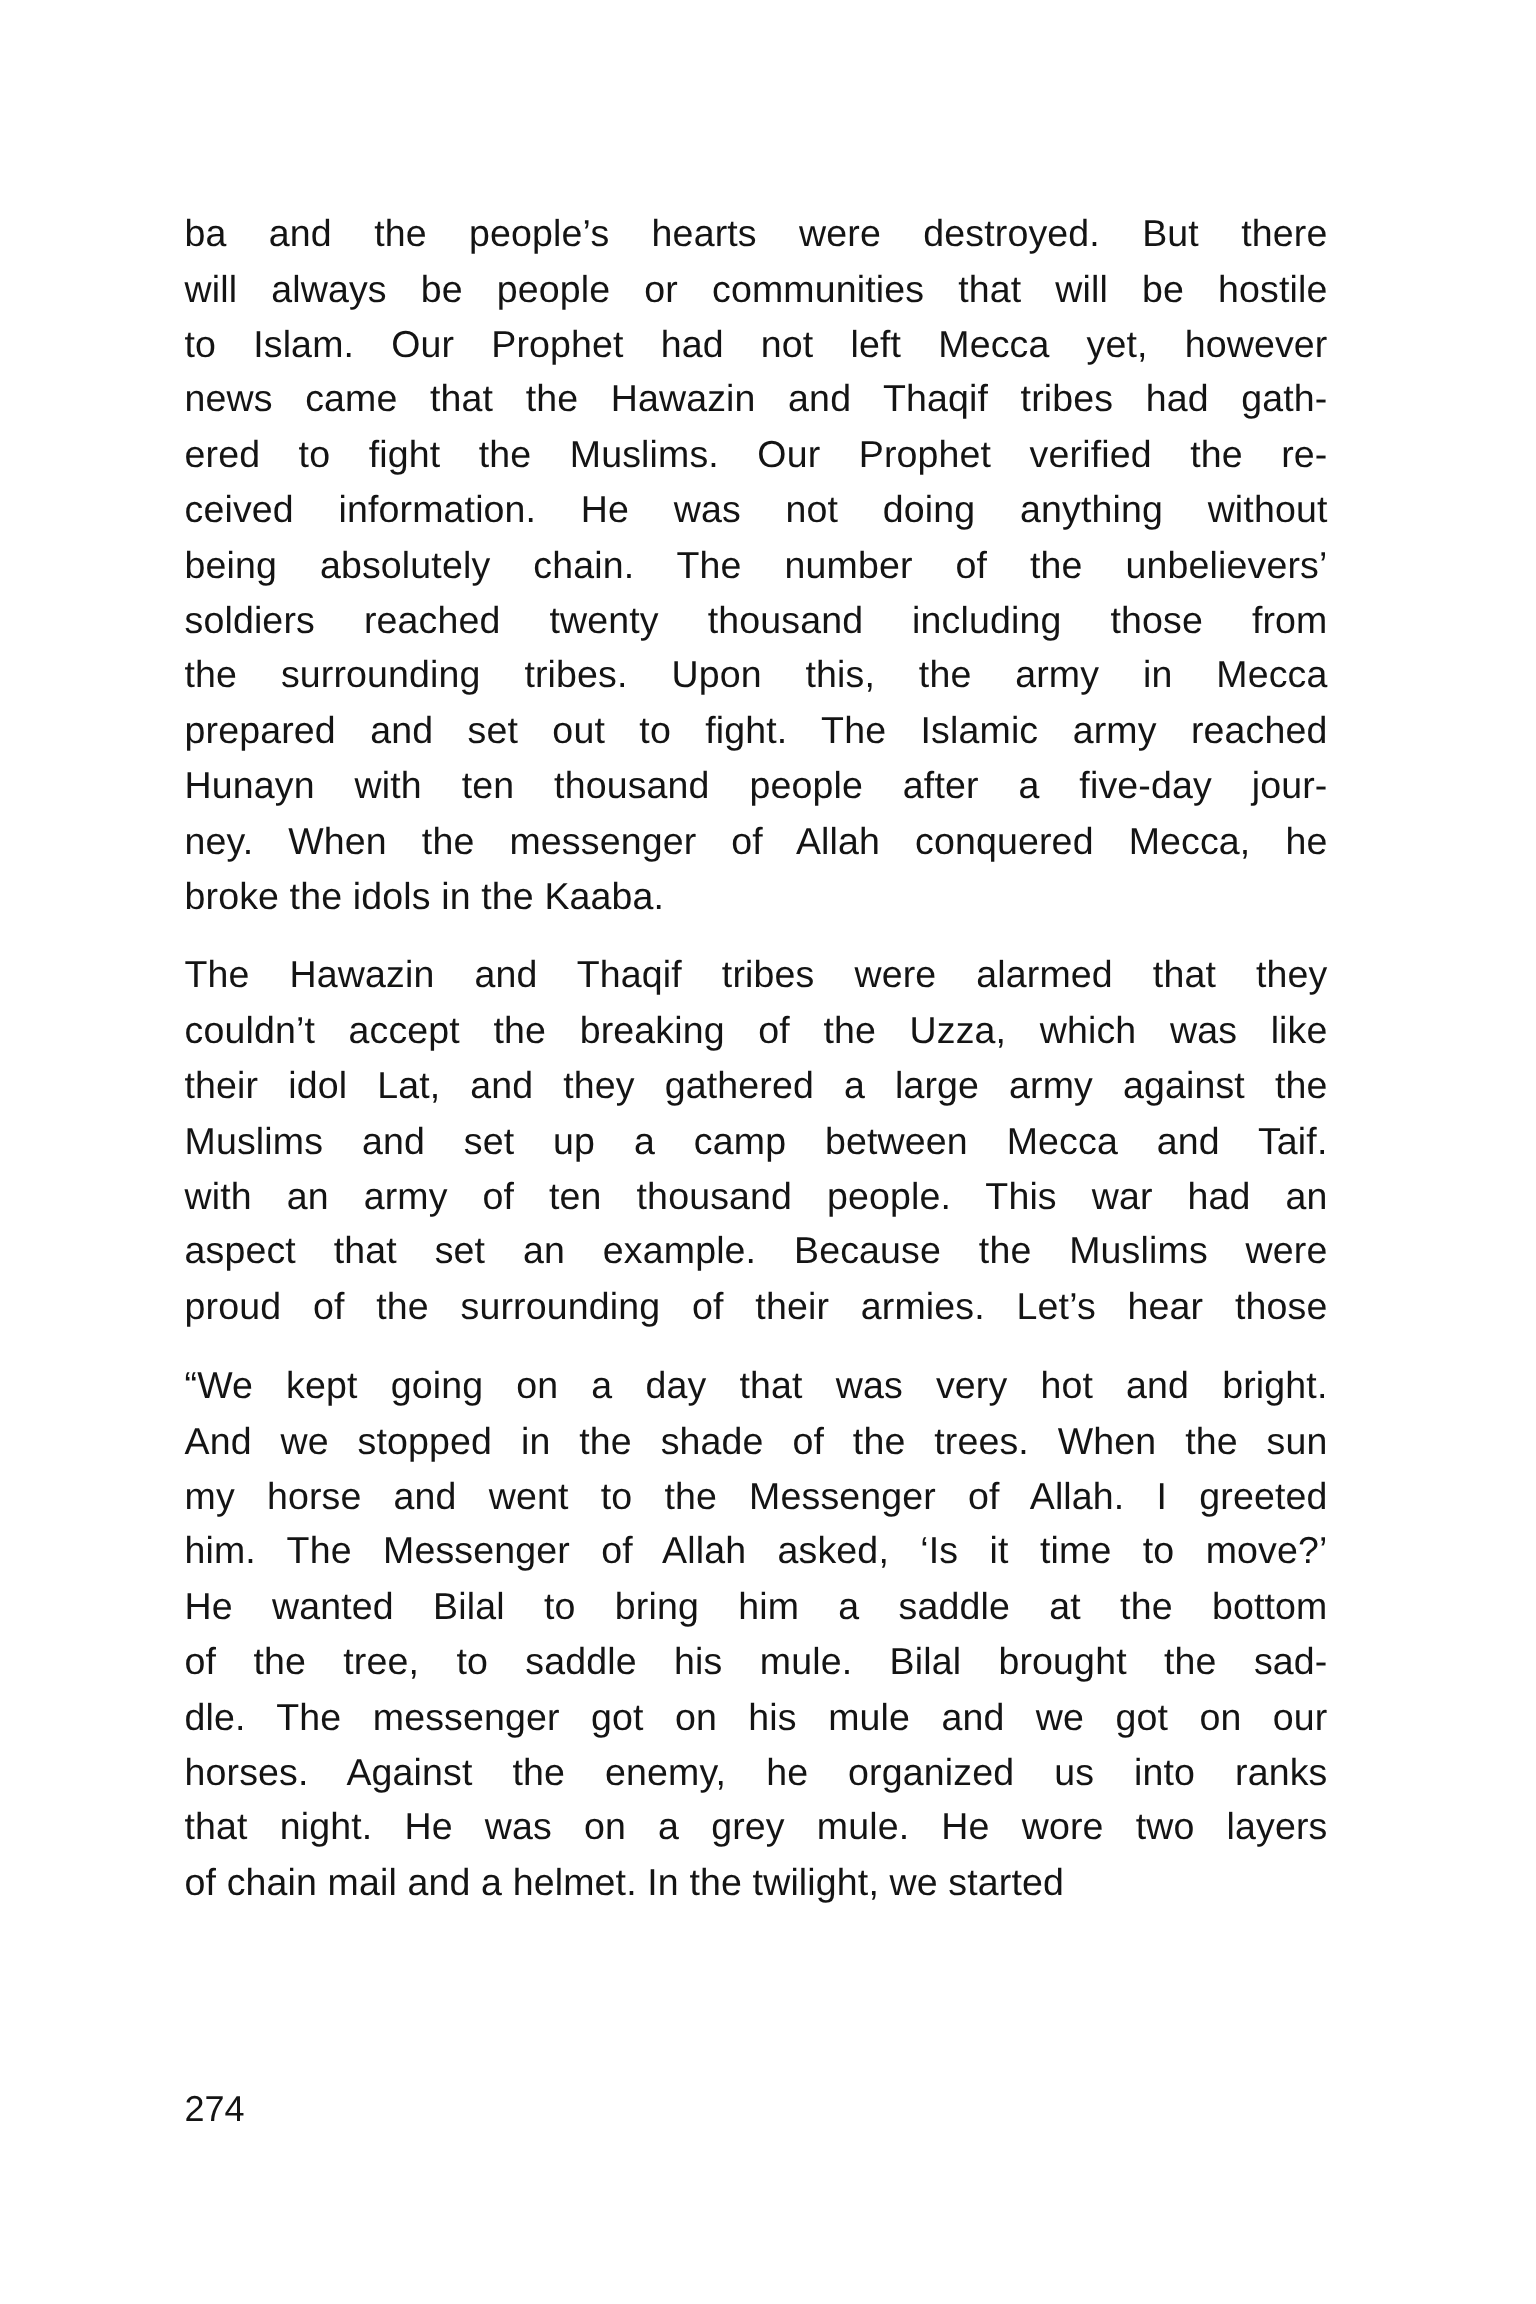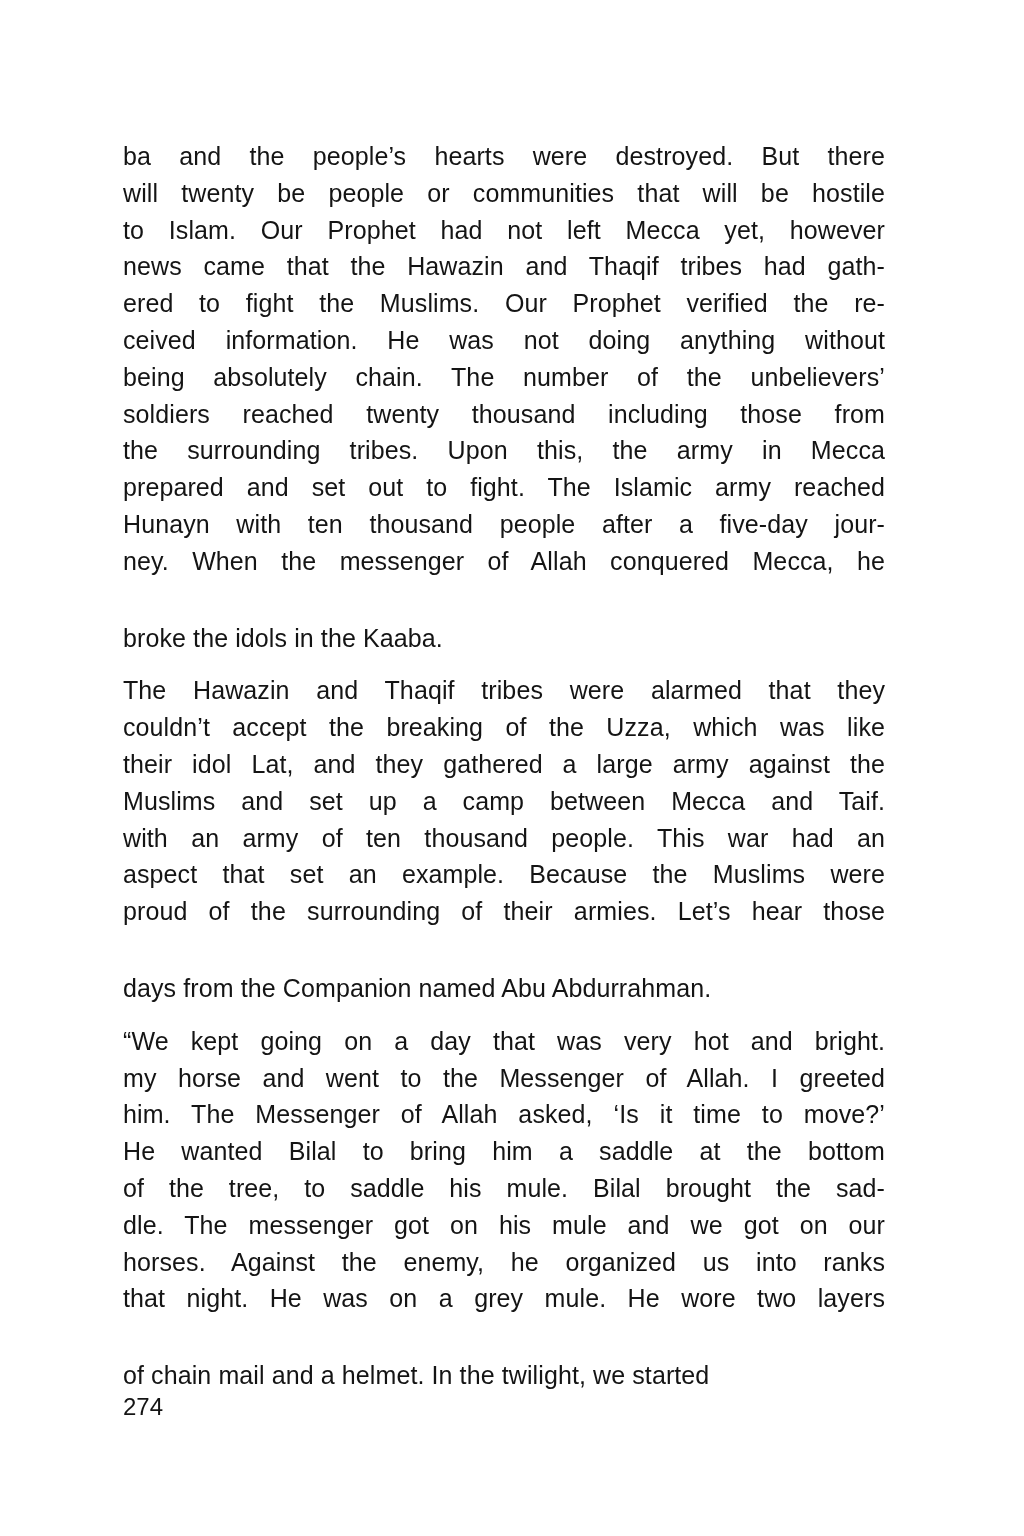--- a/index.html
+++ b/index.html
@@ -35,63 +35,62 @@
   .line {
     font-size: 25px;
     line-height: 36.8px;
     text-align: justify;
     text-align-last: justify;
     white-space: normal;
     letter-spacing: 0.1px;
   }
   .line.last {
     text-align-last: left;
-    margin-top: 40px;
   }
   .page-number {
     position: absolute;
     left: 123px;
     top: 1392px;
     font-size: 24px;
     line-height: 30px;
     color: #141414;
   }
 </style>
 </head>
 <body>
 
 <div class="page">
   <div class="text-block">
       <div class="paragraph">
         <div class="line">ba and the people’s hearts were destroyed. But there</div>
-        <div class="line">will twenty be people or communities that will be hostile</div>
+        <div class="line">will always be people or communities that will be hostile</div>
         <div class="line">to Islam. Our Prophet had not left Mecca yet, however</div>
         <div class="line">news came that the Hawazin and Thaqif tribes had gath-</div>
         <div class="line">ered to fight the Muslims. Our Prophet verified the re-</div>
         <div class="line">ceived information. He was not doing anything without</div>
         <div class="line">being absolutely chain. The number of the unbelievers’</div>
         <div class="line">soldiers reached twenty thousand including those from</div>
         <div class="line">the surrounding tribes. Upon this, the army in Mecca</div>
         <div class="line">prepared and set out to fight. The Islamic army reached</div>
         <div class="line">Hunayn with ten thousand people after a five-day jour-</div>
         <div class="line">ney. When the messenger of Allah conquered Mecca, he</div>
         <div class="line last">broke the idols in the Kaaba.</div>
       </div>
       <div class="paragraph">
         <div class="line">The Hawazin and Thaqif tribes were alarmed that they</div>
         <div class="line">couldn’t accept the breaking of the Uzza, which was like</div>
         <div class="line">their idol Lat, and they gathered a large army against the</div>
         <div class="line">Muslims and set up a camp between Mecca and Taif.</div>
         <div class="line">with an army of ten thousand people. This war had an</div>
         <div class="line">aspect that set an example. Because the Muslims were</div>
         <div class="line">proud of the surrounding of their armies. Let’s hear those</div>
-        <div class="line last">days from the Companion named Abu Abdurrahman.</div>
       </div>
       <div class="paragraph">
         <div class="line">“We kept going on a day that was very hot and bright.</div>
+        <div class="line">And we stopped in the shade of the trees. When the sun</div>
         <div class="line">my horse and went to the Messenger of Allah. I greeted</div>
         <div class="line">him. The Messenger of Allah asked, ‘Is it time to move?’</div>
         <div class="line">He wanted Bilal to bring him a saddle at the bottom</div>
         <div class="line">of the tree, to saddle his mule. Bilal brought the sad-</div>
         <div class="line">dle. The messenger got on his mule and we got on our</div>
         <div class="line">horses. Against the enemy, he organized us into ranks</div>
         <div class="line">that night. He was on a grey mule. He wore two layers</div>
         <div class="line last">of chain mail and a helmet. In the twilight, we started</div>
       </div>
     </div>

